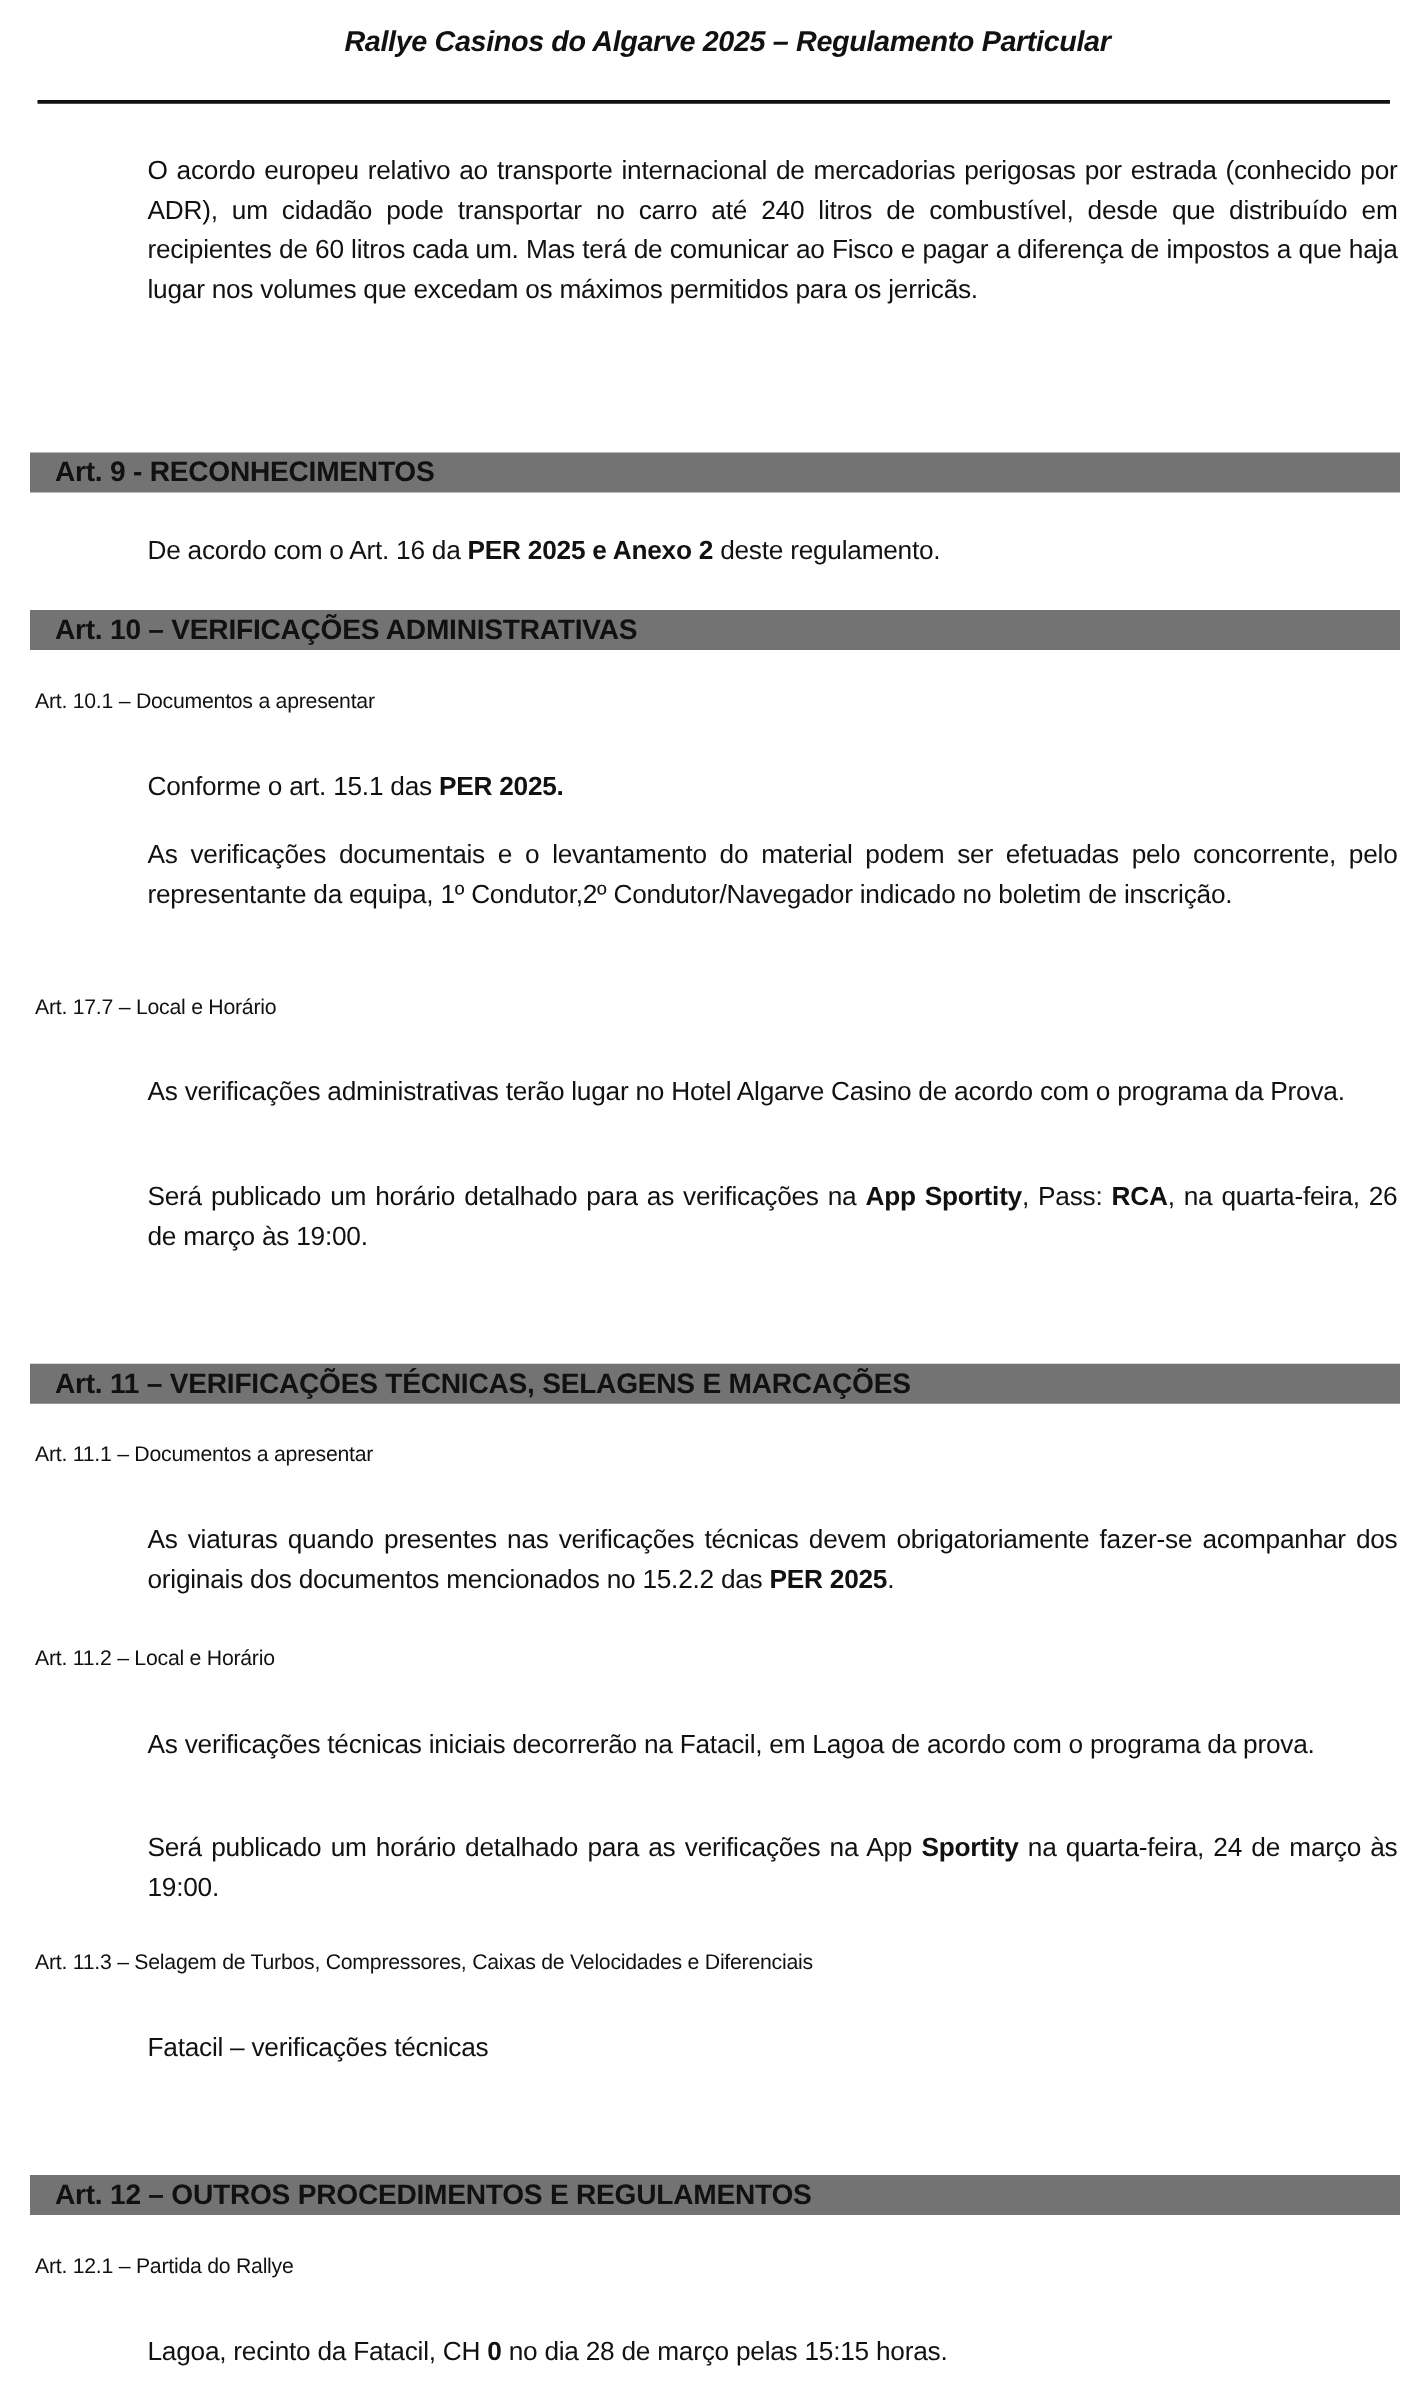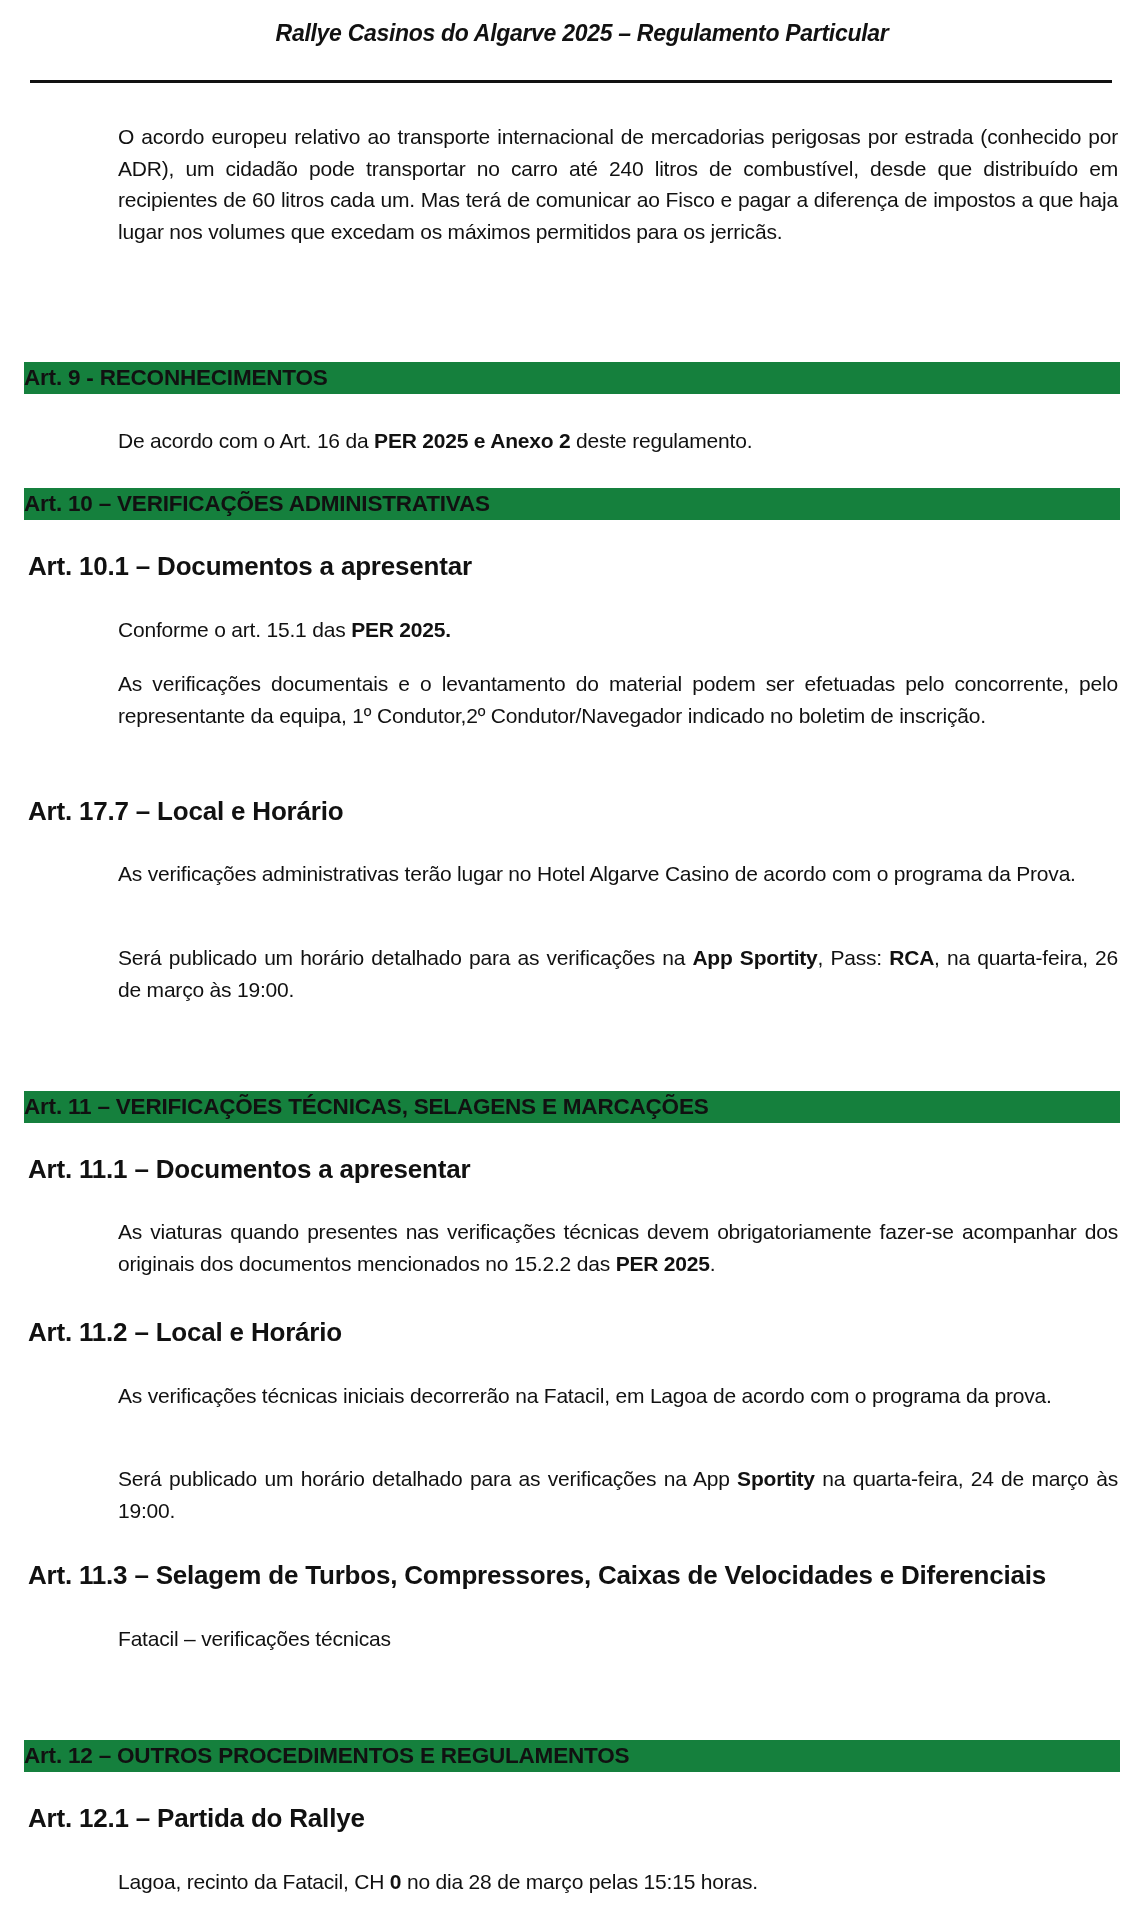--- a/index.html
+++ b/index.html
@@ -10,27 +10,27 @@
       font-size: 23px; letter-spacing: -0.3px; padding-left: 32px;
     }
     .header-rule { position: absolute; left: 30px; width: 1082px; top: 80px; height: 3px; background: #111; }
     .para {
       position: absolute; left: 118px; width: 1000px;
       font-family: "Liberation Sans", sans-serif; font-size: 21px; line-height: 31.5px;
       text-align: justify; letter-spacing: -0.2px;
     }
     .para b { font-weight: bold; }
     .band {
-      position: absolute; left: 24px; width: 1096px; height: 32px; background: #15803d;
+      position: absolute; left: 24px; width: 1096px; height: 32px; background: #737373;
       font-family: "Liberation Sans", sans-serif; font-weight: bold; font-size: 22.5px;
-      line-height: 32px; padding-left: 0; box-sizing: border-box; letter-spacing: -0.2px;
+      line-height: 32px; padding-left: 20px; box-sizing: border-box; letter-spacing: -0.2px;
     }
     .subhead {
       position: absolute; left: 28px;
-      font-family: "Liberation Sans", sans-serif; font-weight: bold; font-size: 26px; letter-spacing: -0.2px;
+      font-family: "Liberation Sans", sans-serif; font-weight: normal; font-size: 17px; letter-spacing: -0.2px;
     }
   </style>
 </head>
 <body>
 
 <div class="header-title">Rallye Casinos do Algarve 2025 – Regulamento Particular</div>
 <div class="header-rule"></div>
 
 <div class="para" style="top:121px;">O acordo europeu relativo ao transporte internacional de mercadorias perigosas por estrada (conhecido por ADR), um cidadão pode transportar no carro até 240 litros de combustível, desde que distribuído em recipientes de 60 litros cada um. Mas terá de comunicar ao Fisco e pagar a diferença de impostos a que haja lugar nos volumes que excedam os máximos permitidos para os jerricãs.</div>
 

